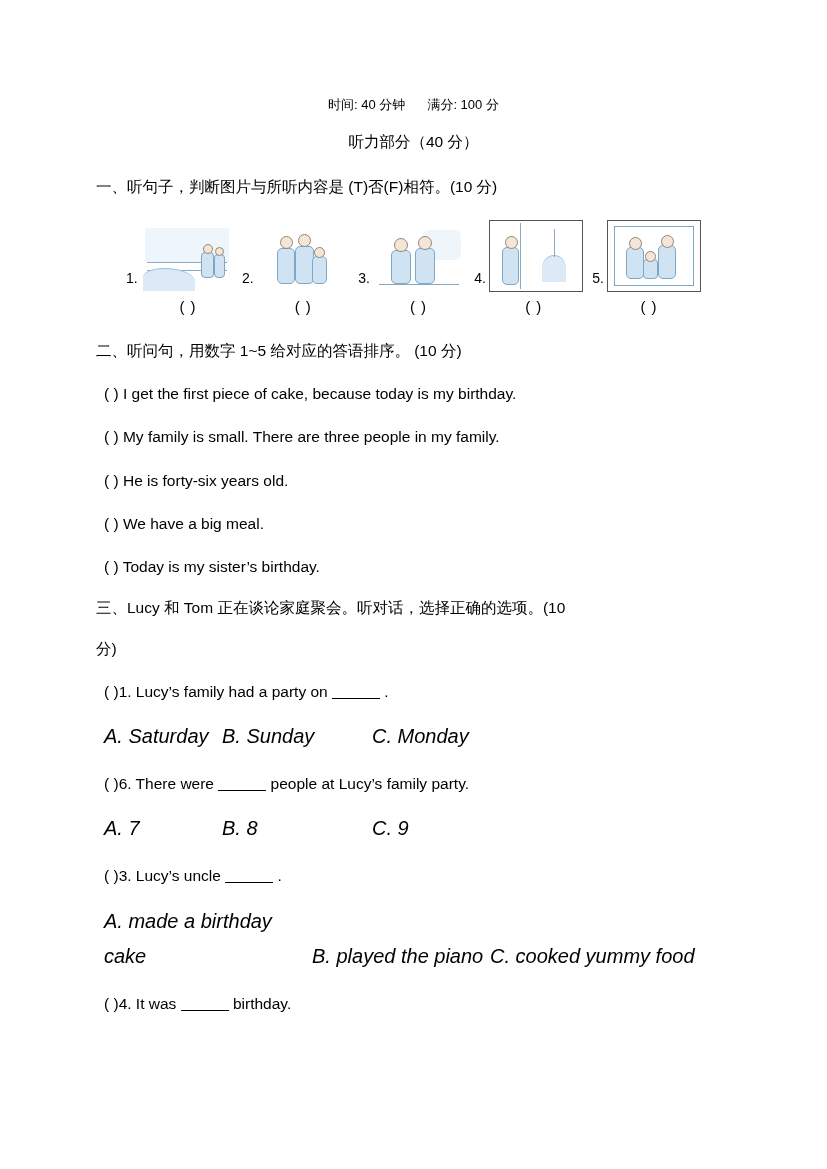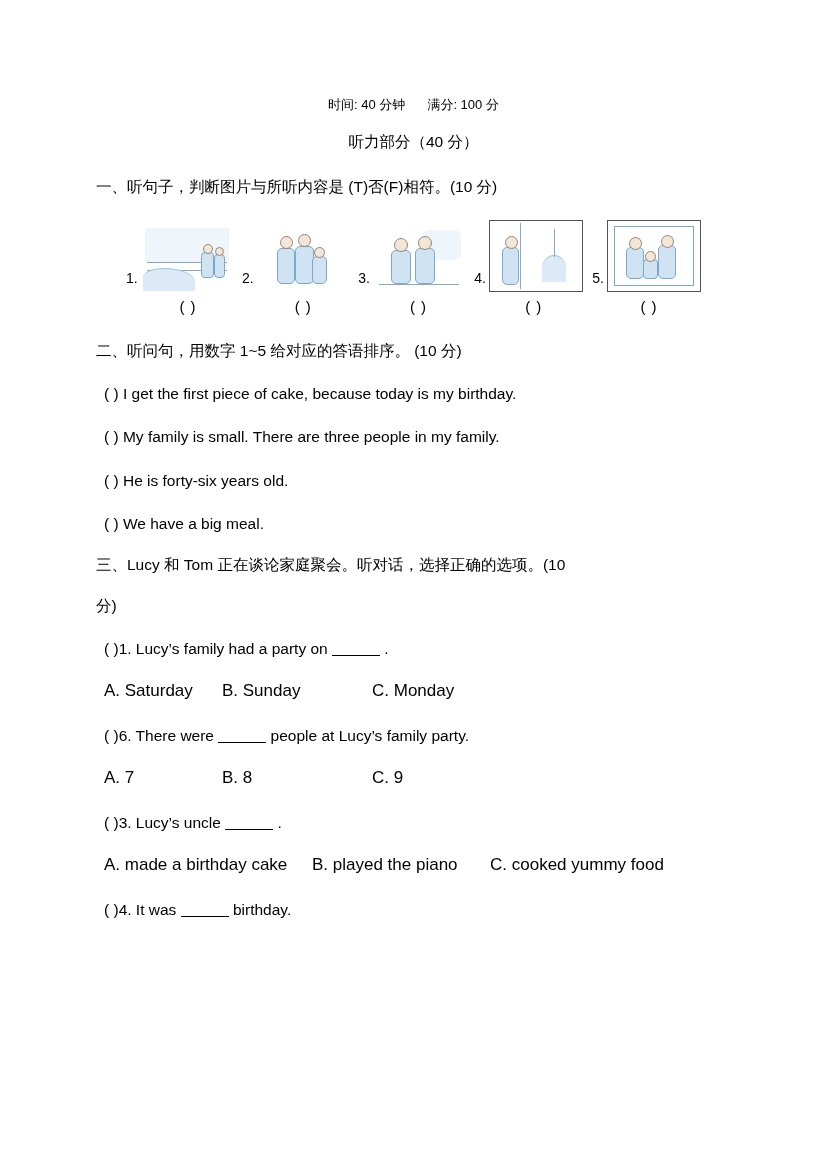--- a/index.html
+++ b/index.html
@@ -51,24 +51,25 @@
   .line {
     font-size: 15.5px;
     line-height: 1.75;
     margin: 0 0 14px 0;
   }
   .indent {
     padding-left: 8px;
     margin-top: 16px;
   }
   .choices {
-    font-size: 17px;
+    font-size: 20px;
     line-height: 1.75;
     margin: 0 0 14px 0;
     padding-left: 8px;
+    font-style: italic;
   }
   .choices span.opt {
     display: inline-block;
   }
   .blank-u {
     display: inline-block;
     border-bottom: 1px solid #000;
     width: 48px;
     vertical-align: -2px;
   }
@@ -223,20 +224,21 @@
     <span class="paren">(        )</span>
     <span class="paren">(        )</span>
     <span class="paren">(        )</span>
   </div>
 
   <div class="q-head">二、听问句，用数字 1~5 给对应的答语排序。 (10 分)</div>
   <div class="line indent">(         ) I get the first piece of cake, because today is my birthday.</div>
   <div class="line indent">(         ) My family is small. There are three people in my family.</div>
   <div class="line indent">(         ) He is forty-six years old.</div>
   <div class="line indent">(         ) We have a big meal.</div>
+  <div class="line indent">(         ) Today is my sister’s birthday.</div>
 
   <div class="q-head">三、Lucy 和 Tom 正在谈论家庭聚会。听对话，选择正确的选项。(10</div>
   <div class="q-head">分)</div>
 
   <div class="line indent">
     <span>(        )1. Lucy’s family had a party on </span><span class="blank-u"></span><span> .</span>
   </div>
   <div class="choices">
     <span class="opt" style="width:118px;">A. Saturday</span><span class="opt" style="width:150px;">B. Sunday</span><span class="opt">C. Monday</span>
   </div>

